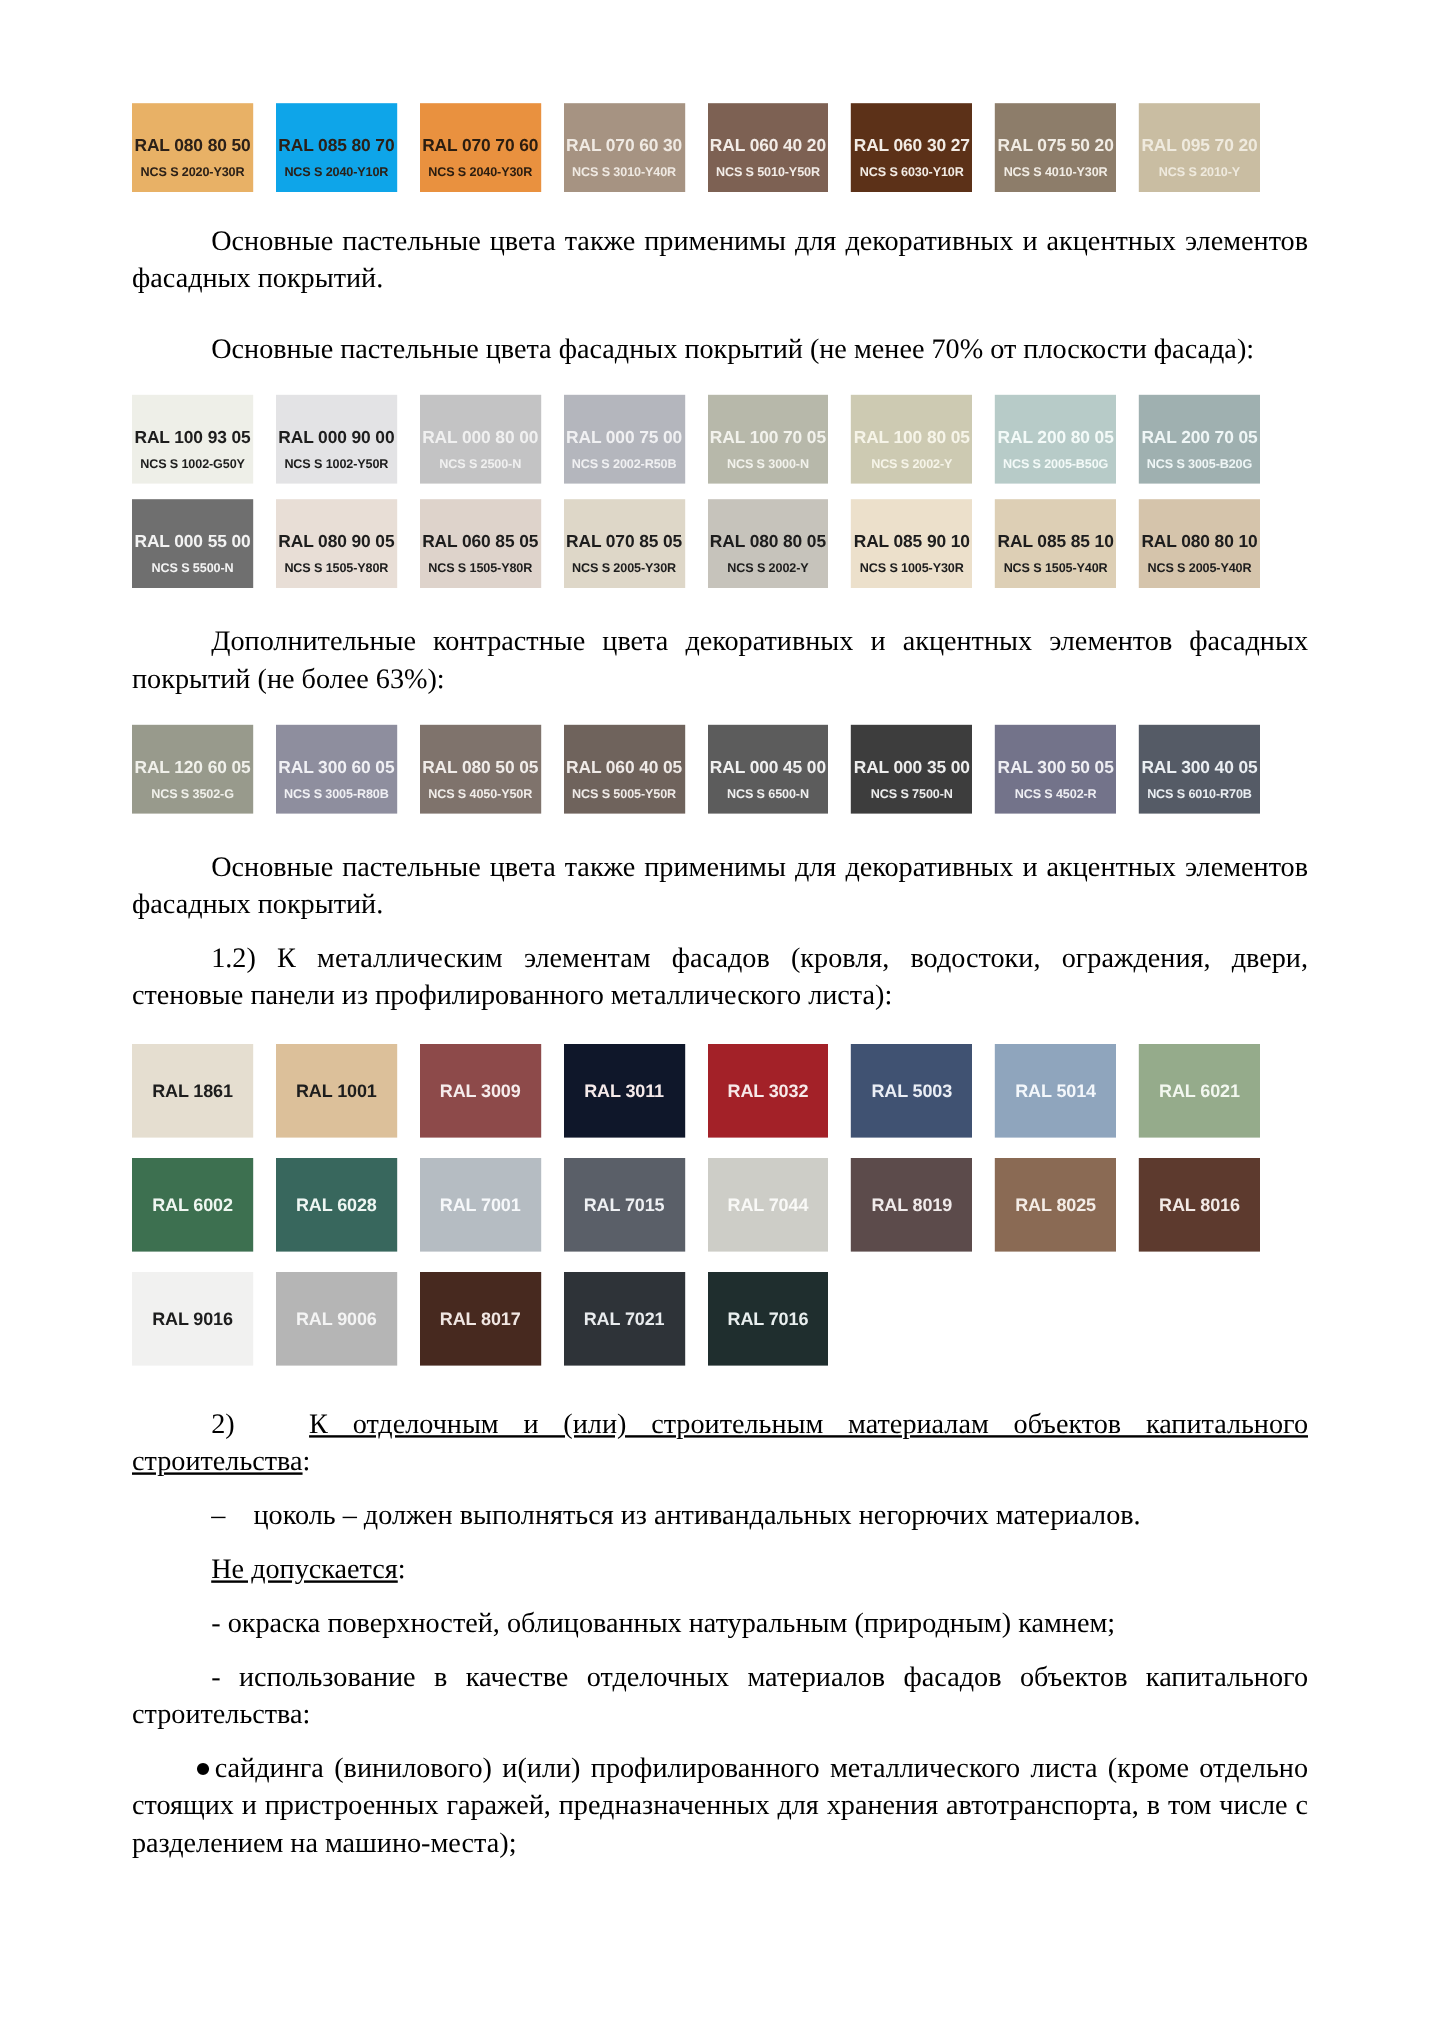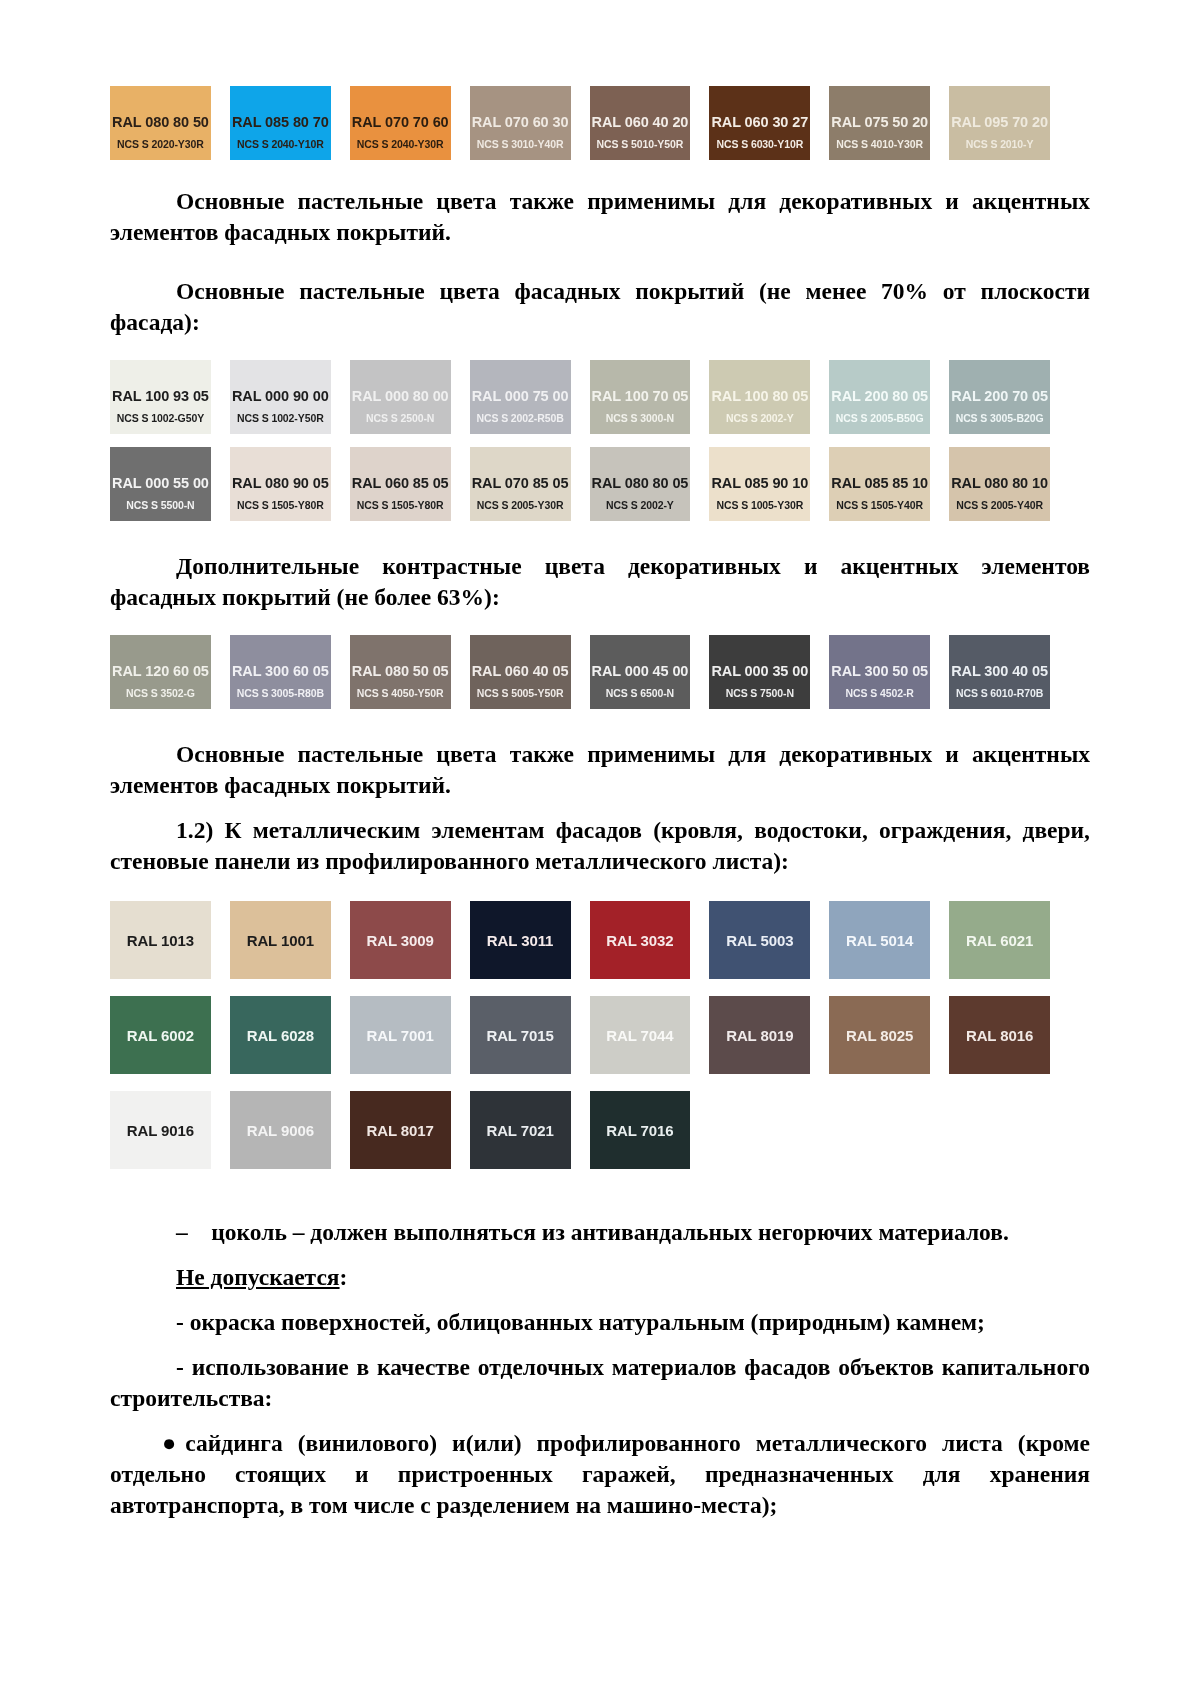--- a/index.html
+++ b/index.html
@@ -76,21 +76,20 @@
     width: 940px;
   }
 
   
   p.body {
     margin: 0;
     font-size: 23.5px;
     line-height: 31px;
     text-align: justify;
     text-justify: inter-word;
-    font-weight: bold;
   }
   p.body.ind { text-indent: 66px; }
   p.body.ind-sm { text-indent: 52px; }
   .u { text-decoration: underline; }
 
   .sp-14 { height: 14px; }
   .sp-22 { height: 22px; }
   .sp-24 { height: 24px; }
   .sp-26 { height: 26px; }
   .sp-30 { height: 30px; }
@@ -266,21 +265,21 @@
   <p class="body ind">Основные пастельные цвета также применимы для декоративных и акцентных элементов фасадных покрытий.</p>
 
   <div class="sp-14"></div>
 
   <p class="body ind"><span>1.2)</span> <span>К металлическим элементам фасадов (кровля, водостоки, ограждения, двери, стеновые панели из профилированного металлического листа):</span></p>
 
   <div class="sp-24"></div>
 
   <div class="metal-grid">
     <div class="swatch metal" style="background:#e5ded0">
-      <span class="lbl ral" style="color:#1d1d1d">RAL 1013</span>
+      <span class="lbl ral" style="color:#1d1d1d">RAL 1861</span>
     </div>
     <div class="swatch metal" style="background:#dcc09a">
       <span class="lbl ral" style="color:#1d1d1d">RAL 1001</span>
     </div>
     <div class="swatch metal" style="background:#8d4a4a">
       <span class="lbl ral" style="color:#f5ecec">RAL 3009</span>
     </div>
     <div class="swatch metal" style="background:#0f172a">
       <span class="lbl ral" style="color:#f5eaea">RAL 3011</span>
     </div>
@@ -334,20 +333,21 @@
     <div class="swatch metal" style="background:#2e3338">
       <span class="lbl ral" style="color:#e9ecee">RAL 7021</span>
     </div>
     <div class="swatch metal" style="background:#1f2e2e">
       <span class="lbl ral" style="color:#e8eeee">RAL 7016</span>
     </div>
   </div>
 
   <div class="sp-34"></div>
 
+  <p class="body ind"><span>2)</span>&nbsp;&nbsp; <span class="u">К отделочным и (или) строительным материалам объектов капитального строительства</span><span>:</span></p>
 
   <div class="sp-14"></div>
 
   <p class="body ind"><span>–</span>&nbsp;&nbsp;&nbsp; <span>цоколь – должен выполняться из антивандальных негорючих материалов.</span></p>
 
   <div class="sp-14"></div>
 
   <p class="body ind"><span class="u">Не допускается</span><span>:</span></p>
 
   <div class="sp-14"></div>

